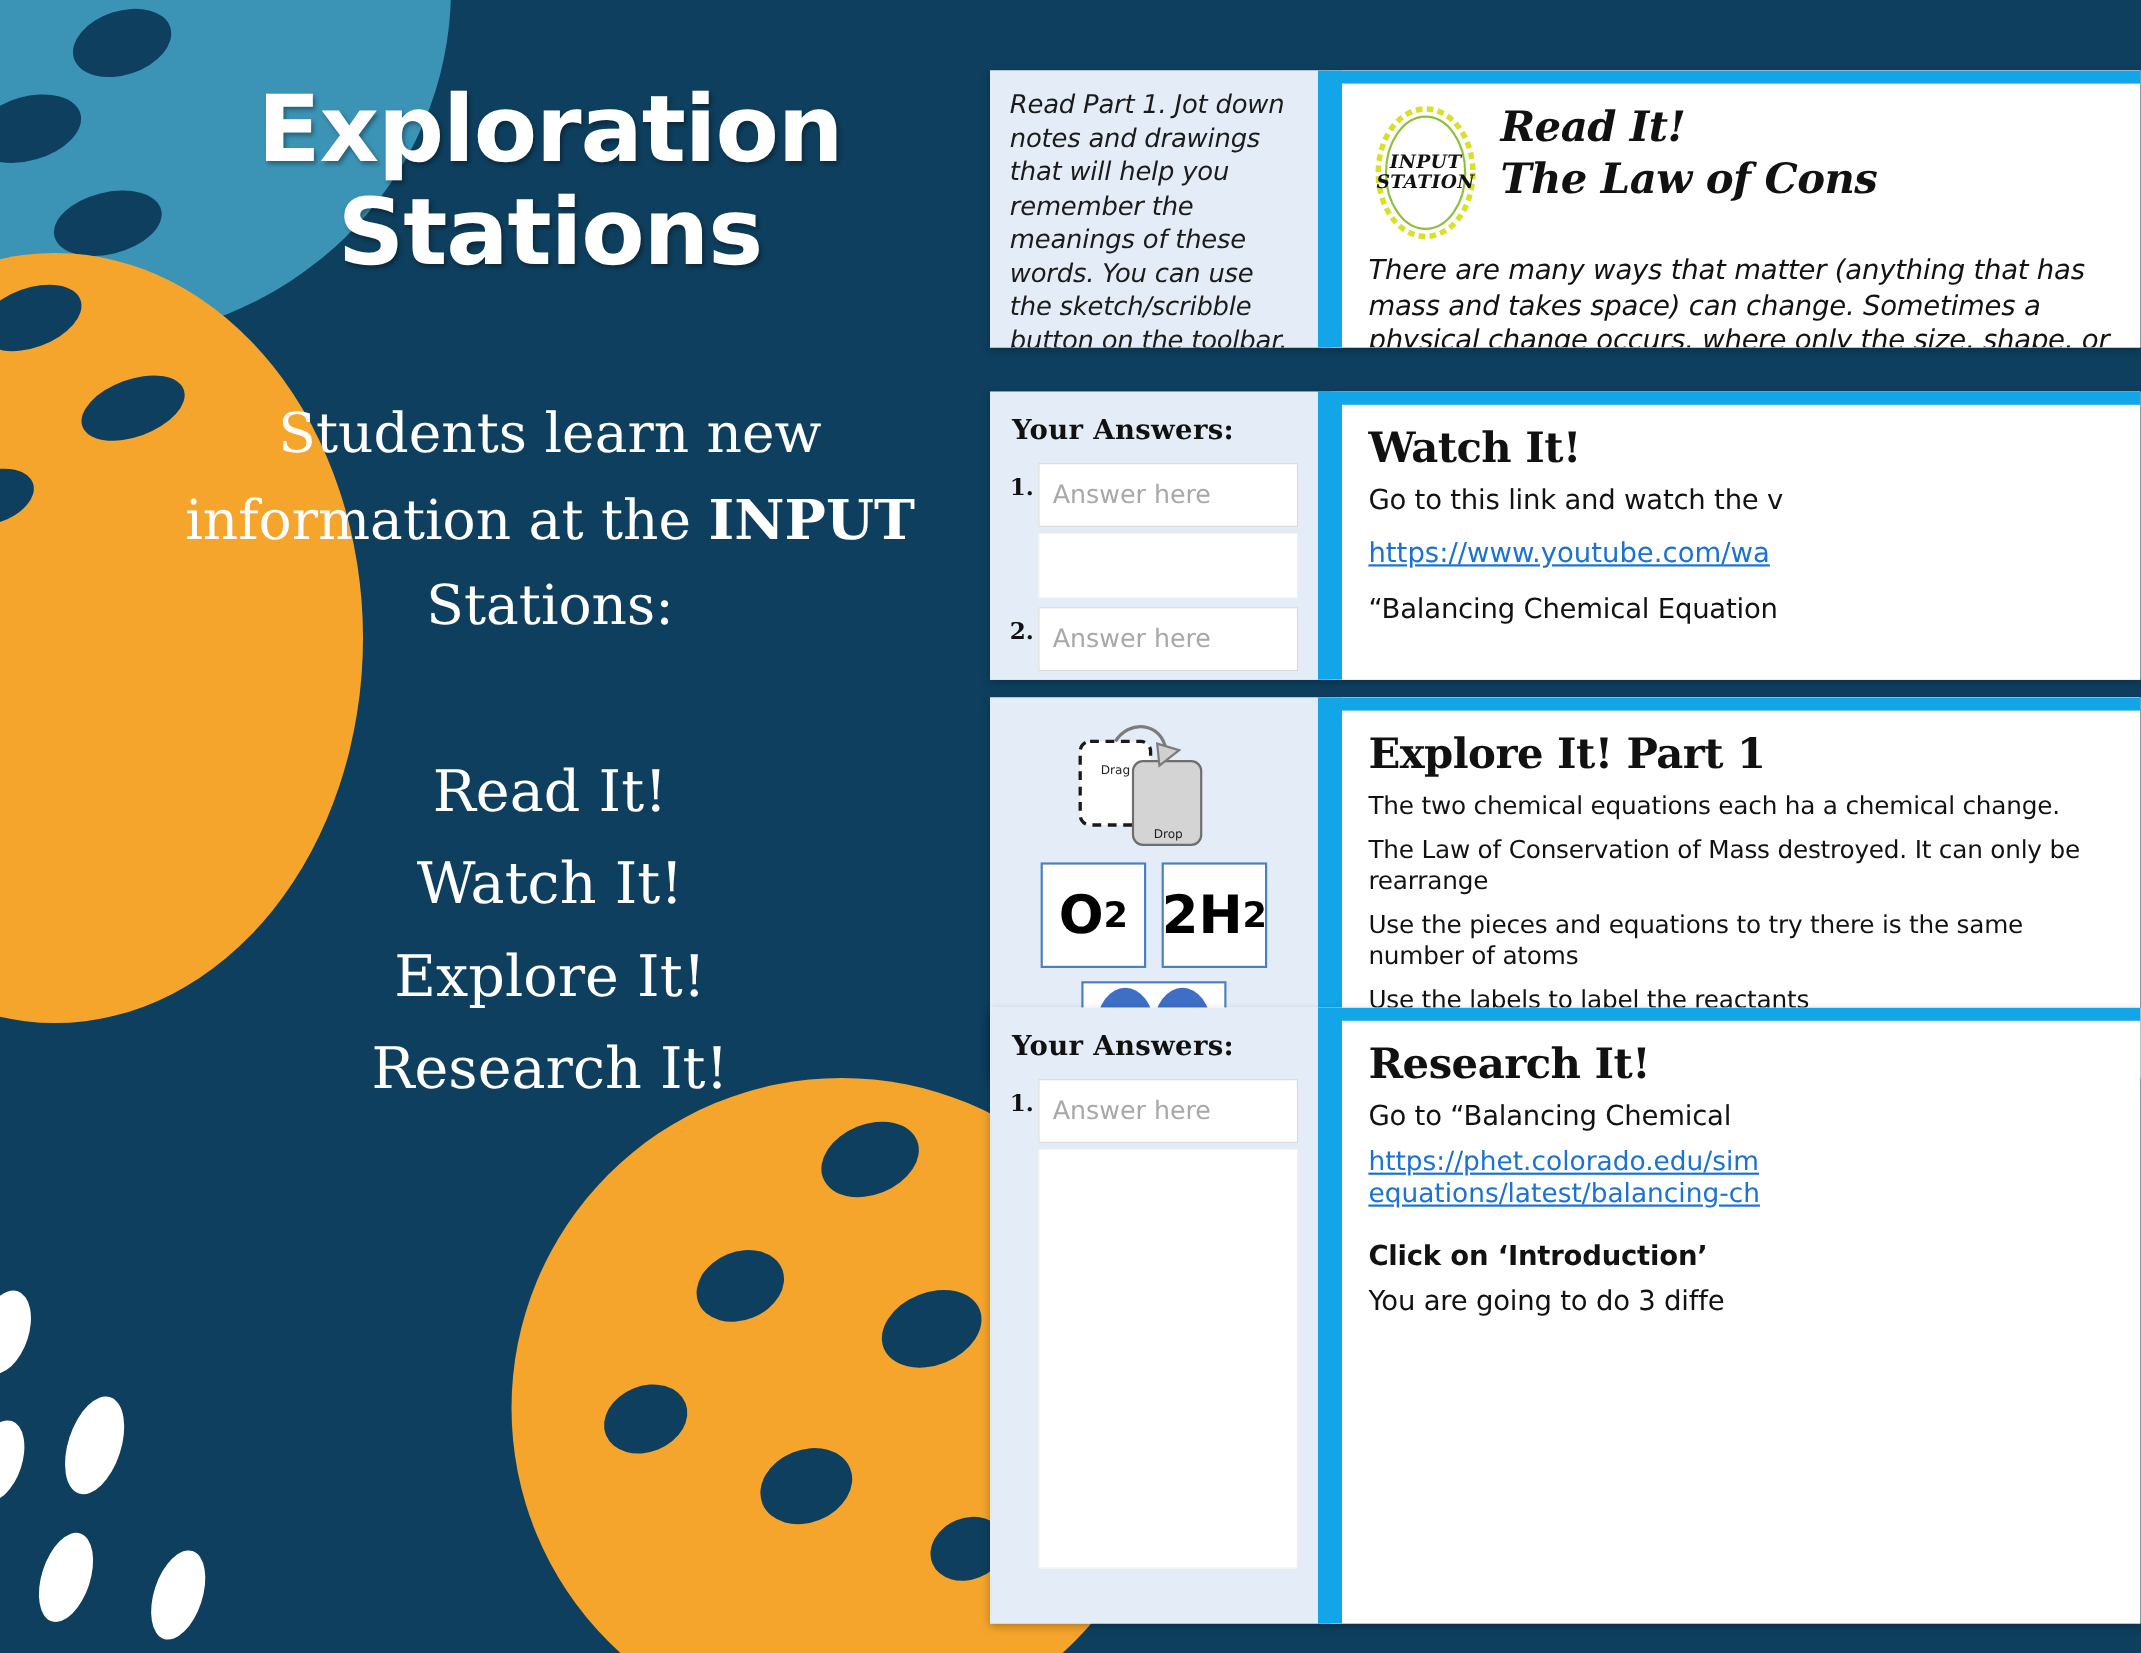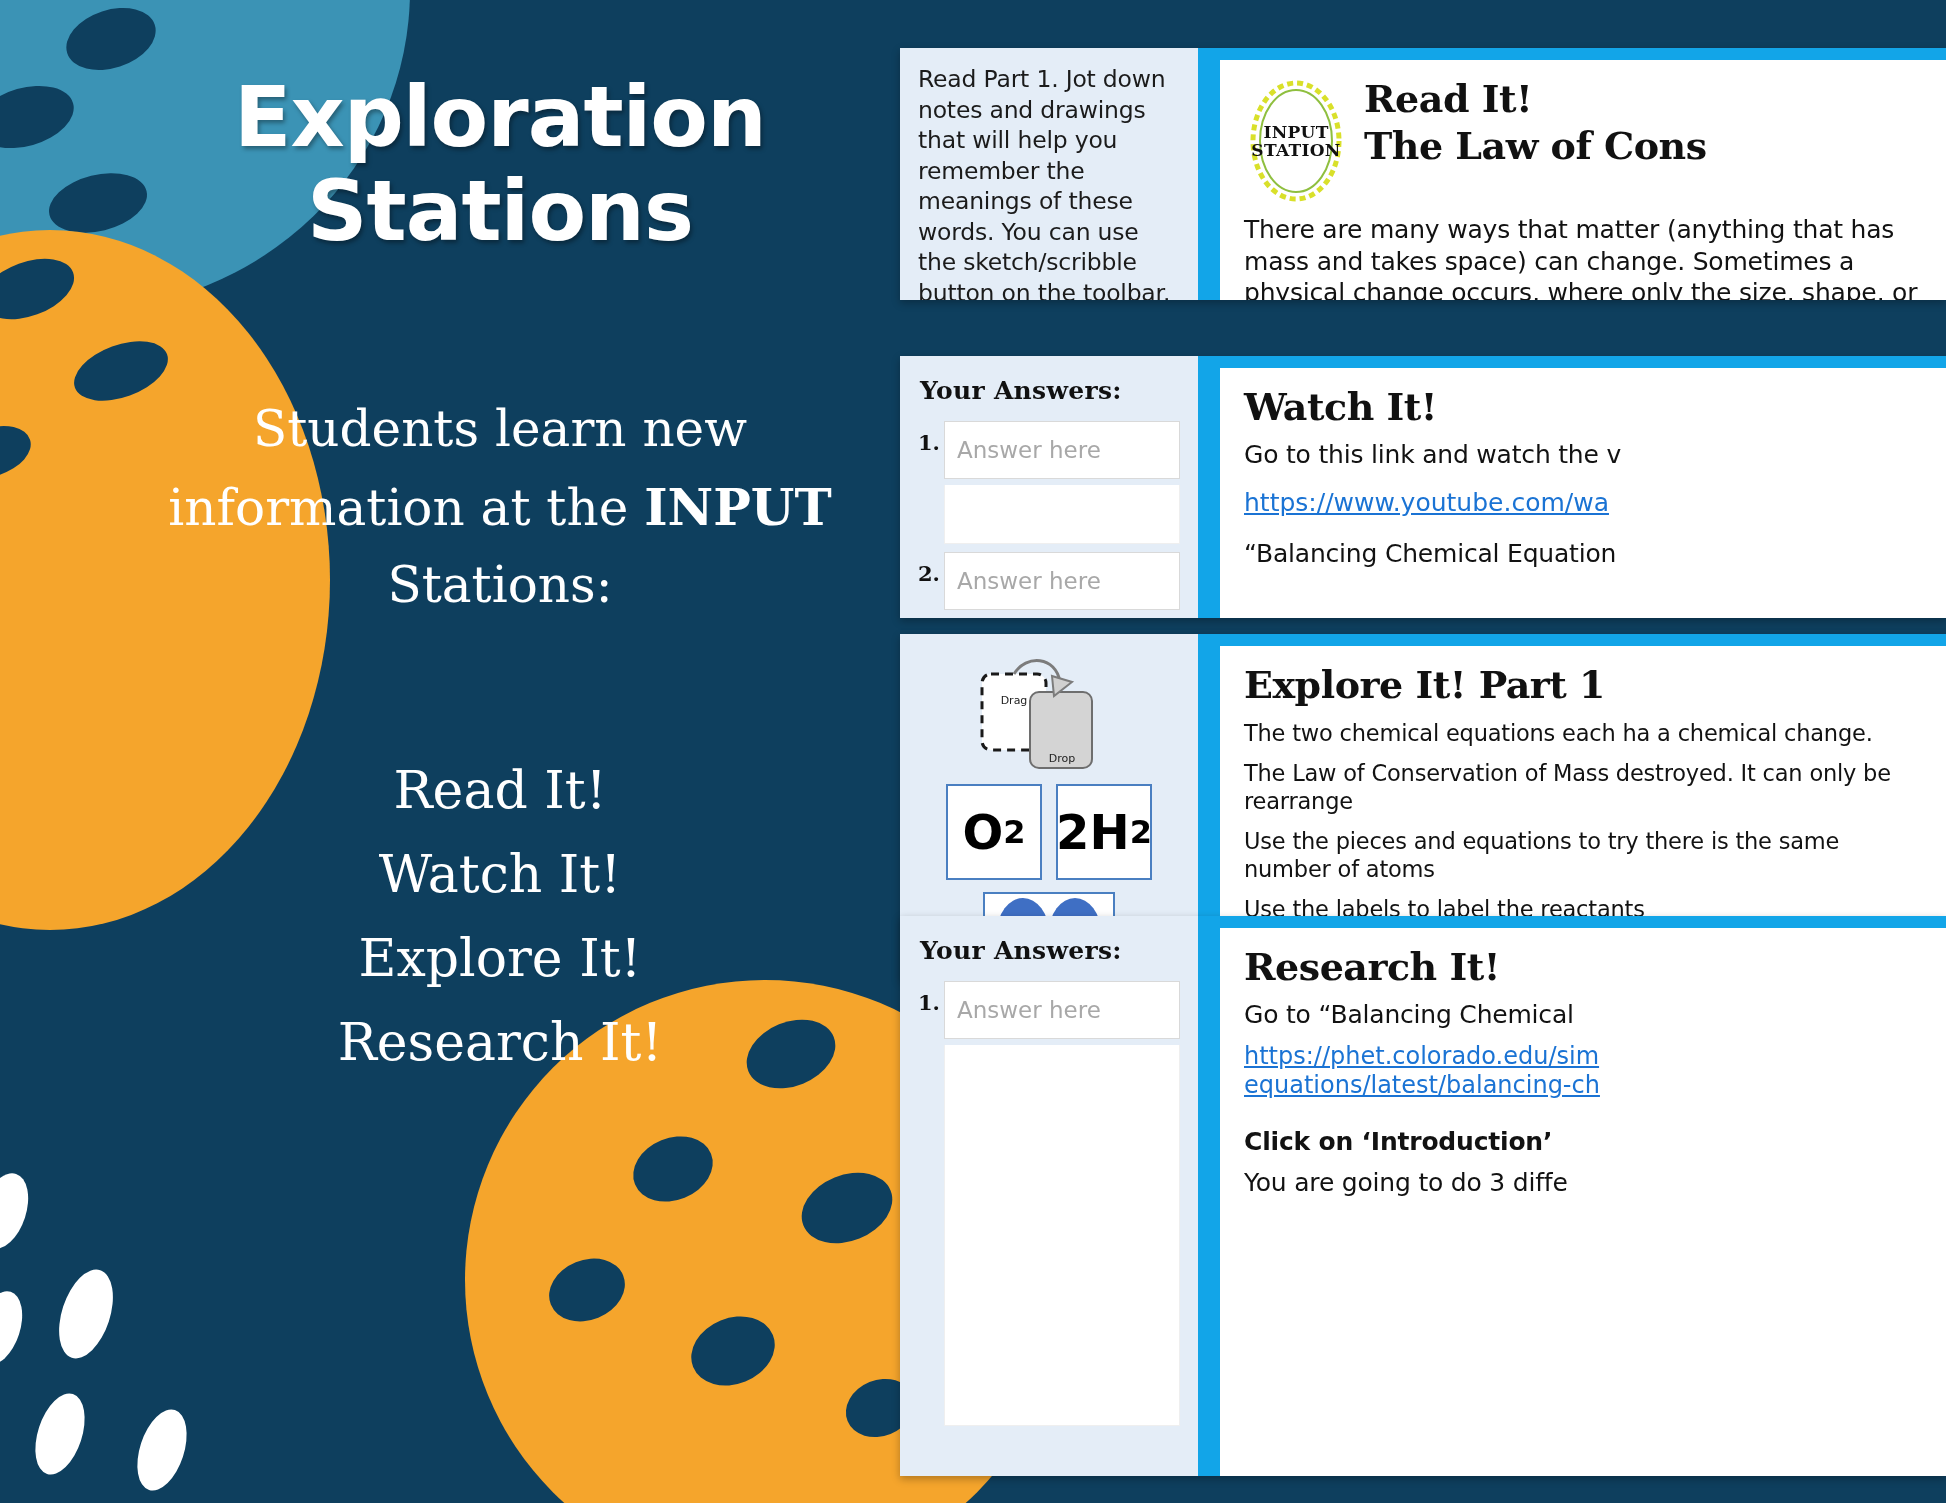--- a/index.html
+++ b/index.html
@@ -24,21 +24,21 @@
     left:465px;top:980px;width:600px;height:600px;
     background:#f5a52c;border-radius:50%;
   }
   .dot{position:absolute;background:#0e3f5e;border-radius:50%;}
   .wdot{position:absolute;background:#ffffff;border-radius:50%;}
 
   
   #left-col{
     position:absolute;left:120px;top:0;width:760px;height:1503px;
     display:flex;flex-direction:column;align-items:center;
-    color:#ffffff;text-align:center;z-index:5;gap:35px;
+    color:#ffffff;text-align:center;z-index:5;
   }
   #title{
     font-family:"DejaVu Sans", sans-serif;
     font-weight:bold;font-size:84px;line-height:1.12;
     letter-spacing:-1px;margin-top:70px;
     text-shadow:2px 3px 4px rgba(0,0,0,.35);
   }
   #intro{
     font-family:"DejaVu Serif", serif;
     font-size:50px;line-height:1.55;margin-top:98px;
@@ -66,21 +66,21 @@
   }
   .card .accent{width:12px;flex:none;background:#12a5e8;}
   .card .right-pane{
     flex:1;background:#ffffff;padding:18px 20px 0 24px;
     box-sizing:border-box;position:relative;overflow:hidden;
     border-top:12px solid #12a5e8;
     border-left:10px solid #12a5e8;
   }
 
   
-  #card-read   {top:48px;  height:252px;}
+  #card-read   {top:64px;  height:252px;font-style:italic;}
   #card-watch  {top:356px; height:262px;}
   #card-explore{top:634px; height:346px;}
   #card-research{top:916px;height:560px;}
 
   .instr{
     font-family:"DejaVu Sans", sans-serif;
     font-size:23.5px;line-height:1.30;color:#1b1b1b;
     letter-spacing:-0.2px;
   }
   .scribble-ico{

